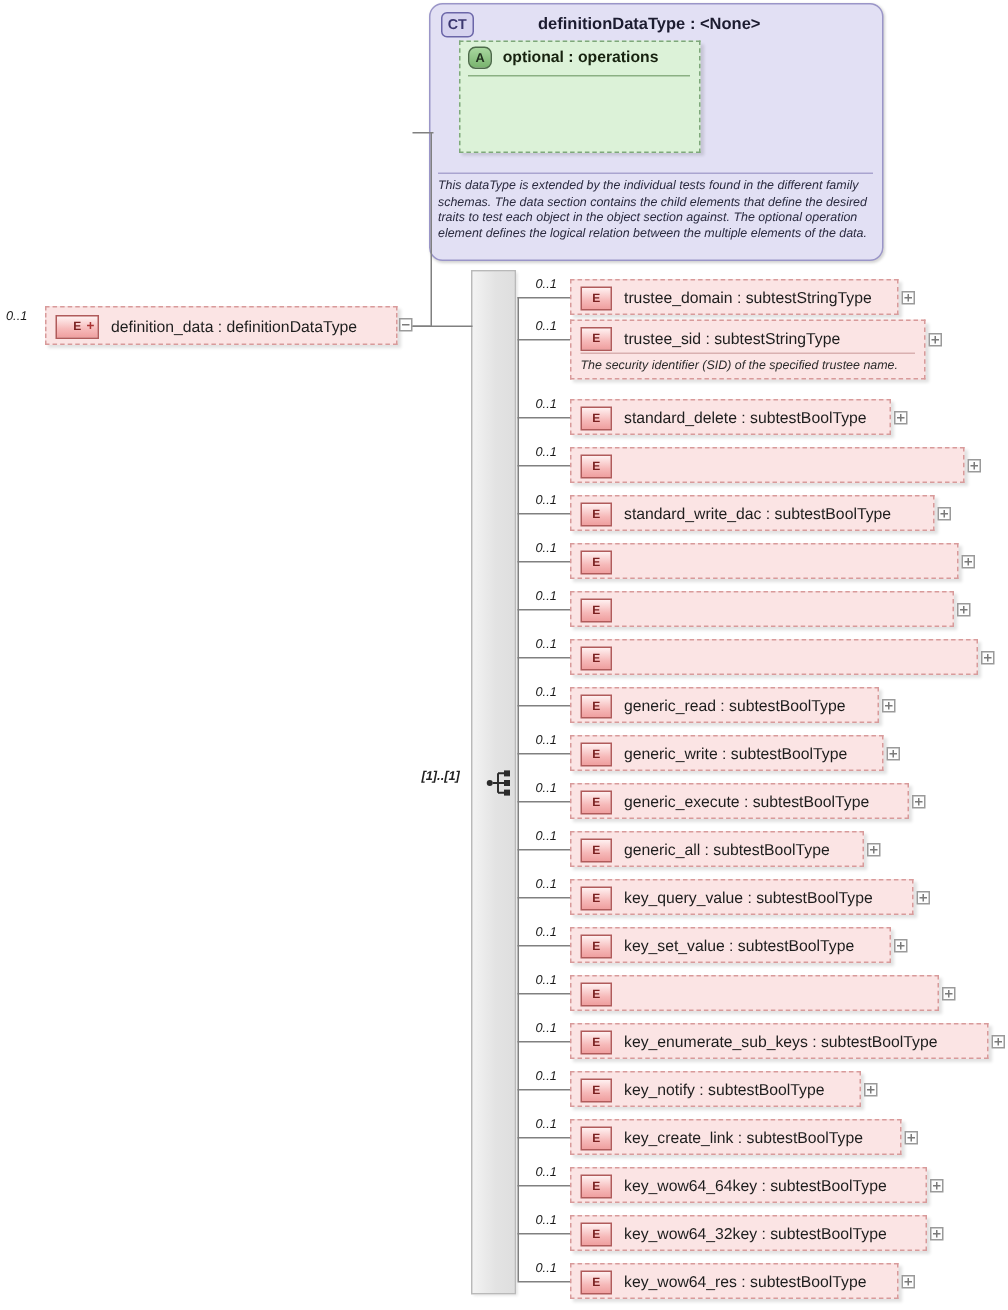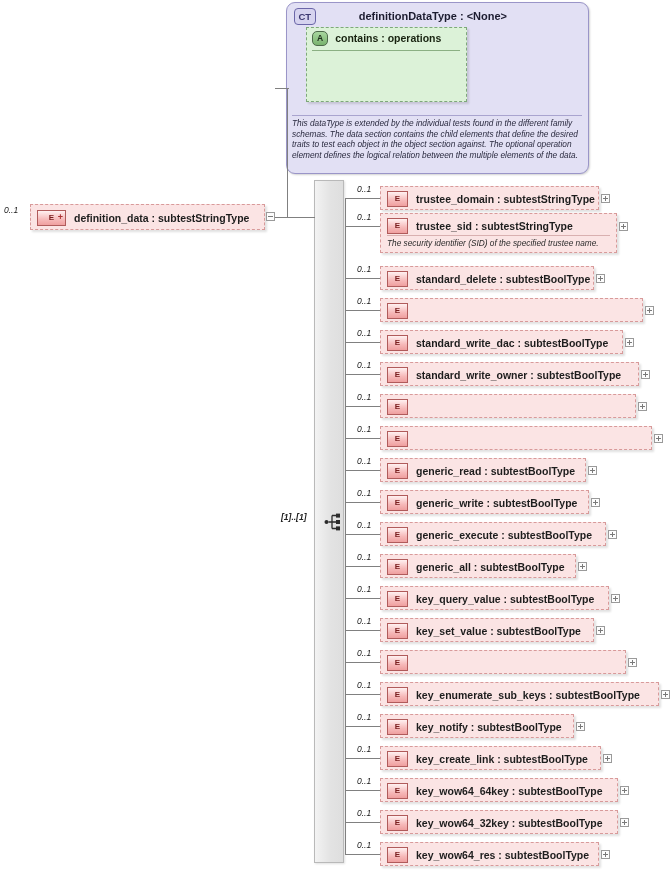--- a/index.html
+++ b/index.html
@@ -219,21 +219,21 @@
     position: absolute;
     right: 2px;
     top: 1px;
     font-size: 9px;
     line-height: 11px;
     color: #a33;
     font-weight: bold;
   }
   .el-label {
     font-size: 10.5px;
-    font-weight: bold;
+    font-weight: normal;
     color: #1d1d1d;
     white-space: nowrap;
   }
   .el-annot-rule {
     position: absolute;
     left: 6px;
     top: 21px;
     width: 220px;
     border-top: 1px solid #d9b0b0;
   }
@@ -292,21 +292,21 @@
   <div class="ct-box">
     <div class="ct-header">
       <span class="ct-tag">CT</span>
       <span class="ct-title">definitionDataType : &lt;None&gt;</span>
     </div>
   </div>
 
   <div class="attr-box">
     <div class="attr-header">
       <span class="attr-tag">A</span>
-      <span class="attr-title">contains : operations</span>
+      <span class="attr-title">optional : operations</span>
     </div>
     <div class="attr-rule"></div>
   </div>
 
   <div class="ct-annot-rule"></div>
   <div class="ct-annot">This dataType is extended by the individual tests found in the different family schemas.  The data section contains the child elements that define the desired traits to test each object in the object section against.  The optional operation element defines the logical relation between the multiple elements of the data.</div>
 
   <div class="seq-bar"></div>
 
   <span class="seq-card">[1]..[1]</span>
@@ -319,21 +319,21 @@
       <rect x="12" y="8" width="4" height="4" fill="#2b2b2b"></rect>
       <rect x="12" y="14.4" width="4" height="4" fill="#2b2b2b"></rect>
     </svg>
   </div>
 
   <div class="el-box" style="left:30px; top:204px; width:235px; height:26px;">
     <div class="el-row" style="height:26px;">
       <span class="e-tag plus">
         <span>E</span><span class="plusmark">+</span>
       </span>
-      <span class="el-label">definition_data : subtestStringType</span>
+      <span class="el-label">definition_data : definitionDataType</span>
     </div>
   </div>
   <span class="card" style="left:4px; top:205px;">0..1</span>
   <div class="expand" style="left:266px; top:212px;"></div>
 
   <div class="hline" style="left:275px; top:217px; width:12px;"></div>
   <div class="vline" style="left:287px; top:88px; height:130px;"></div>
   <div class="hline" style="left:275px; top:88px; width:14px;"></div>
 
   <div class="hline" style="left:275px; top:217px; width:40px;"></div>
@@ -381,21 +381,20 @@
           <span class="e-tag">E</span>
           <span class="el-label">standard_write_dac : subtestBoolType</span>
         </div>
       </div>
       <span class="card" style="left: 357px; top: 328px;">0..1</span>
       <div class="hline" style="left: 345px; top: 342px; width: 35px;"></div>
       <div class="expand plus" style="left: 625px; top: 338px;"></div>
       <div class="el-box" style="left: 380px; top: 362px; width: 259px; height: 24px;">
         <div class="el-row" style="height: 24px;">
           <span class="e-tag">E</span>
-          <span class="el-label">standard_write_owner : subtestBoolType</span>
         </div>
       </div>
       <span class="card" style="left: 357px; top: 360px;">0..1</span>
       <div class="hline" style="left: 345px; top: 374px; width: 35px;"></div>
       <div class="expand plus" style="left: 641px; top: 370px;"></div>
       <div class="el-box" style="left: 380px; top: 394px; width: 256px; height: 24px;">
         <div class="el-row" style="height: 24px;">
           <span class="e-tag">E</span>
         </div>
       </div>

